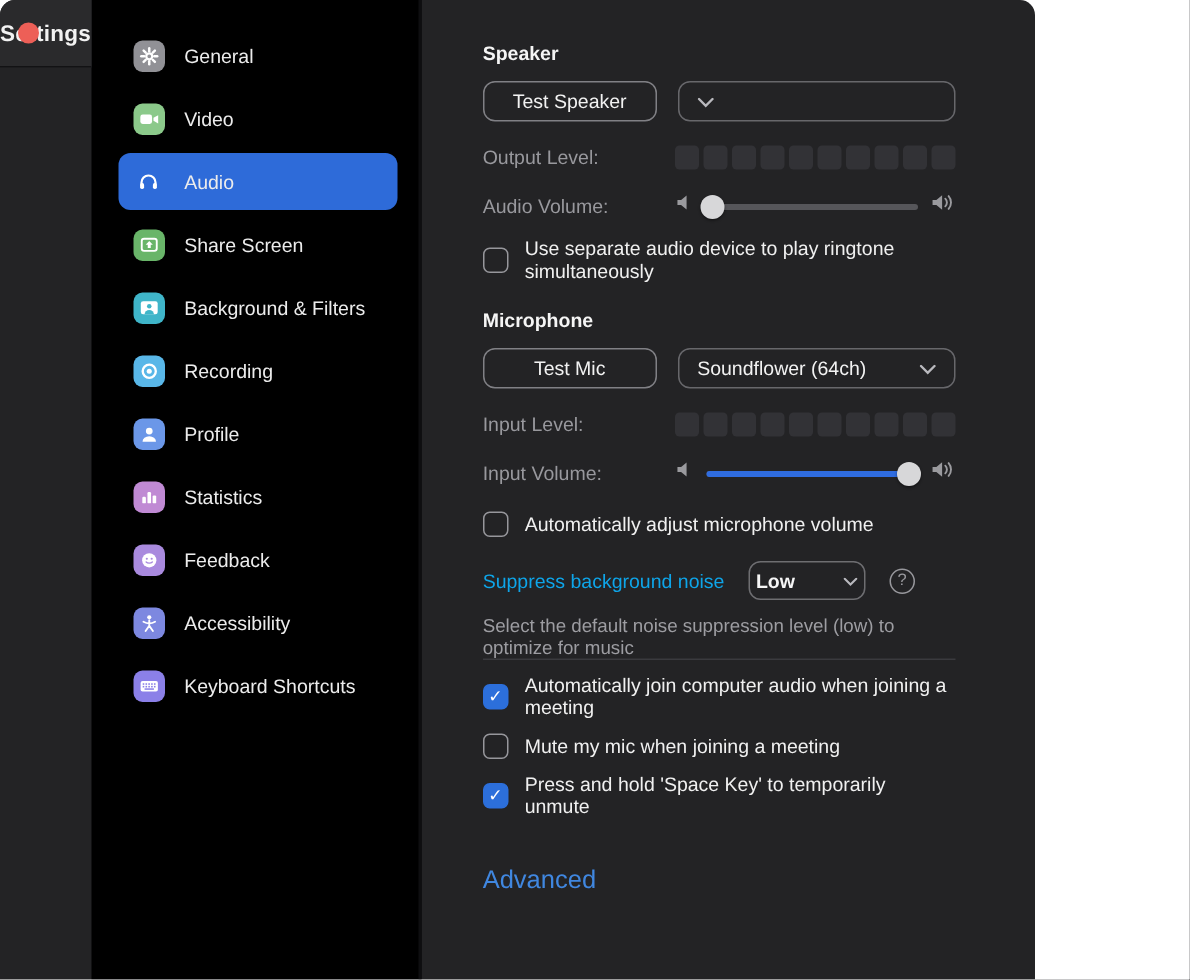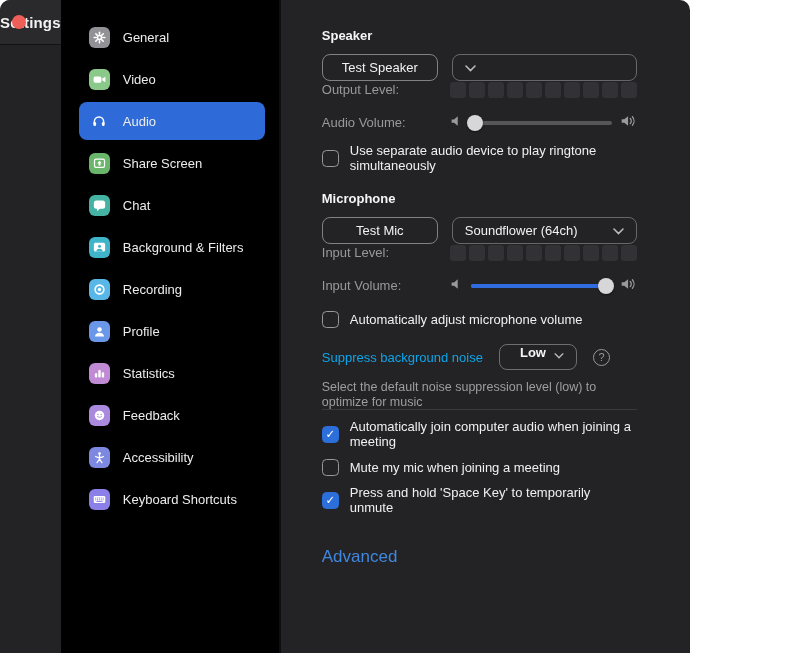--- a/index.html
+++ b/index.html
@@ -18,21 +18,21 @@
   .side-item{height:38px;margin:4px 14px 4px 18px;border-radius:8px;display:flex;align-items:center;
              gap:13px;padding-left:10px;cursor:default;}
   .side-item.selected{color:#fff;}
   .side-label{color:#ececec;font-size:13px;}
   .icon-box{width:21px;height:21px;border-radius:6px;display:flex;align-items:center;justify-content:center;flex:0 0 21px;}
   .icon-box svg{display:block;}
   .icon-plain{background:transparent !important;}
   
   .content{flex:1;padding:28px 53px 0 41px;box-sizing:border-box;color:#ececec;}
   .section-heading{font-size:13px;font-weight:bold;color:#f5f5f5;height:16px;line-height:16px;margin-bottom:10px;}
-  .ctl-row{display:flex;gap:14px;height:27px;}
+  .ctl-row{display:flex;gap:14px;height:27px;margin-bottom:15px;}
   .test-btn{width:116px;height:27px;border:1px solid rgba(160,160,165,.75);border-radius:8px;background:transparent;
             color:#f2f2f2;font-size:13px;font-weight:500;display:flex;align-items:center;justify-content:center;
             box-sizing:border-box;font-family:inherit;}
   .dropdown{flex:1;height:27px;border:1px solid rgba(160,160,165,.55);border-radius:8px;display:flex;
             align-items:center;padding:0 12px;box-sizing:border-box;font-size:13px;color:#f2f2f2;}
   .dropdown .dd-label{flex:1;}
   .label-row{display:flex;align-items:center;height:17px;margin-bottom:16px;}
   .row-label{width:128px;flex:0 0 128px;color:#98989d;font-size:13px;}
   .meter{flex:1;display:flex;gap:3px;height:16px;}
   .meter .seg{flex:1;background:#323236;border-radius:3px;}
@@ -43,21 +43,21 @@
          background:#d7d7d9;box-shadow:0 1px 2px rgba(0,0,0,.45);}
   .cb-row{display:flex;align-items:center;gap:11px;height:18px;}
   .checkbox{width:17px;height:17px;border-radius:4.5px;border:1.5px solid #97979c;box-sizing:border-box;
             display:flex;align-items:center;justify-content:center;flex:0 0 17px;}
   .checkbox.checked{background:#2c6fdb;border-color:#2c6fdb;}
   .checkbox.checked::after{content:"✓";color:#fff;font-size:11.5px;font-weight:bold;}
   .cb-label{font-size:13px;color:#f0f0f0;}
   .suppress-row{display:flex;align-items:center;height:26px;margin-top:16px;margin-bottom:10px;gap:16px;}
   .suppress-label{color:#0ea5e9;font-size:13px;}
   .mini-dd{width:78px;height:26px;border:1px solid rgba(160,160,165,.6);border-radius:8px;display:flex;
-           align-items:flex-start;padding:0 20px;box-sizing:border-box;gap:8px;}
+           align-items:center;padding:0 4px;box-sizing:border-box;gap:8px;}
   .mini-dd .dd-label{flex:1;font-size:13px;font-weight:bold;color:#f5f5f5;}
   .help{width:17px;height:17px;border-radius:50%;border:1.5px solid #98989d;color:#98989d;font-size:11px;
         display:flex;align-items:center;justify-content:center;box-sizing:border-box;}
   .description{color:#9d9da2;font-size:12.5px;height:15px;line-height:15px;margin-bottom:14px;}
   .divider{height:1px;background:#3a3a3e;margin-bottom:15px;}
   .link{font-size:17px;display:inline-block;margin-top:20px;}
   .mb15{margin-bottom:15px;} .mb16{margin-bottom:16px;} .mb18{margin-bottom:18px;} .mb24{margin-bottom:24px;}
 </style>
 </head>
 <body>
@@ -116,29 +116,20 @@
       <div class="side-item">
         <span class="icon-box" style="background: rgb(105, 181, 105); color: rgb(105, 181, 105);">
           <svg width="15" height="15" viewBox="0 0 24 24">
               <rect x="4" y="5" width="16" height="13" rx="2.5" fill="none" stroke="#fff" stroke-width="2"></rect>
               <path d="M12 7.5 l3.8 4 h-2.2 v3.5 h-3.2 v-3.5 h-2.2 z" fill="#fff"></path>
             </svg>
         </span>
         <span class="side-label">Share Screen</span>
       </div>
 
-      <div class="side-item">
-        <span class="icon-box" style="background: rgb(70, 178, 164); color: rgb(70, 178, 164);">
-          <svg width="15" height="15" viewBox="0 0 24 24">
-              <rect x="3" y="4" width="18" height="13" rx="4" fill="#fff"></rect>
-              <path d="M8 16 v5 l5.5-5 z" fill="#fff"></path>
-            </svg>
-        </span>
-        <span class="side-label">Chat</span>
-      </div>
 
       <div class="side-item">
         <span class="icon-box" style="background: rgb(63, 181, 201); color: rgb(63, 181, 201);">
           <svg width="15" height="15" viewBox="0 0 24 24">
               <rect x="3" y="4.5" width="18" height="14" rx="2.5" fill="#fff"></rect>
               <circle cx="12" cy="9.8" r="2.4" fill="currentColor"></circle>
               <path d="M7 18.5 a5 4.6 0 0 1 10 0 z" fill="currentColor"></path>
             </svg>
         </span>
         <span class="side-label">Background &amp; Filters</span>

